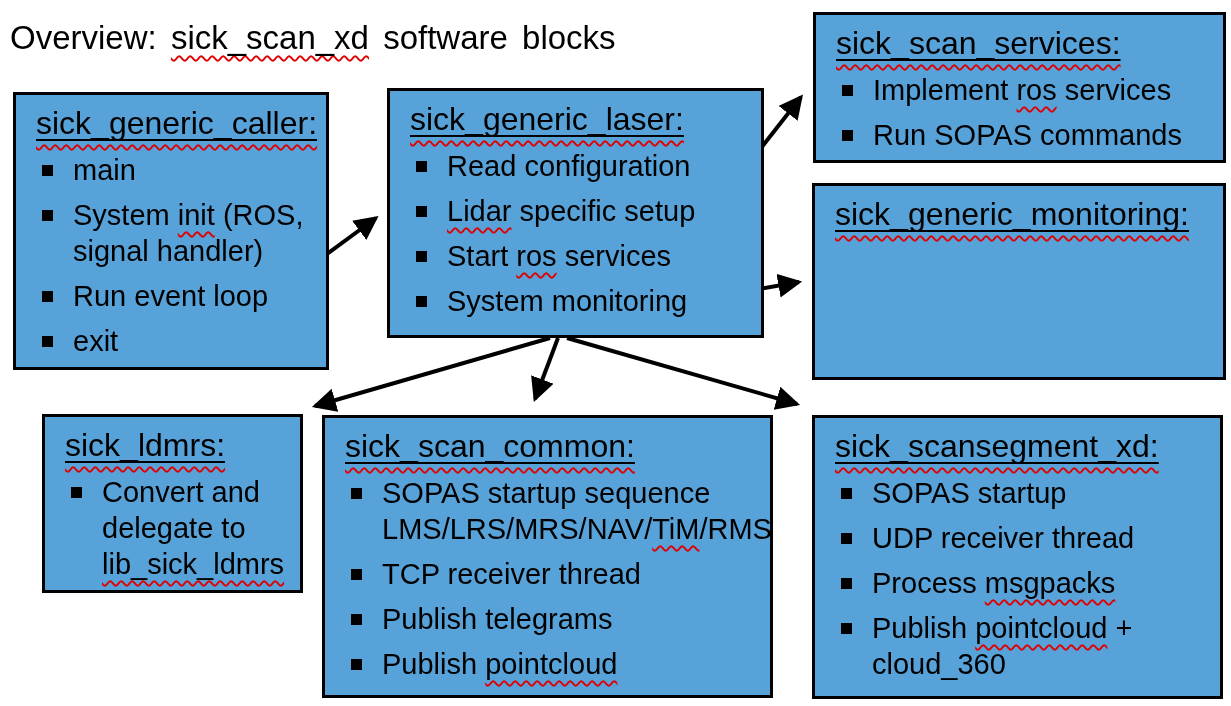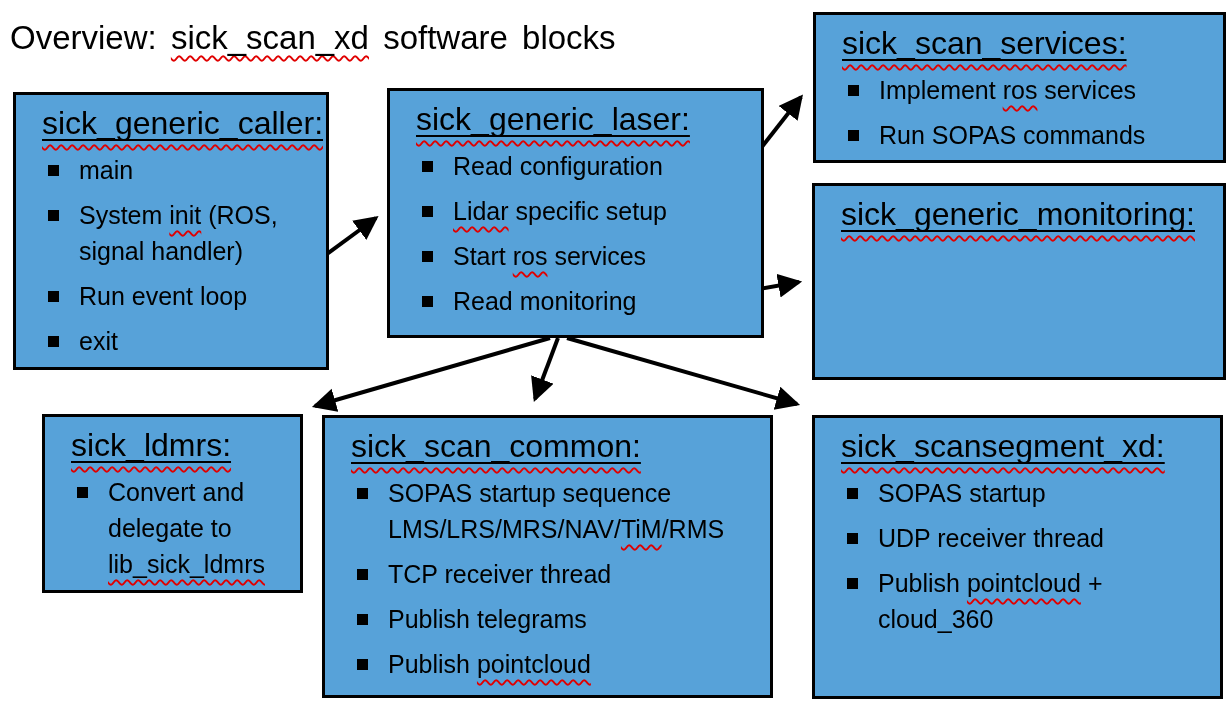--- a/index.html
+++ b/index.html
@@ -21,41 +21,41 @@
   .canvas{position:relative;width:1231px;height:706px;background:var(--background,#fff);}
   .page-title{
     position:absolute;left:10px;top:16px;
     font-size:33px;line-height:44px;word-spacing:5px;white-space:nowrap;
   }
   .arrows{position:absolute;left:0;top:0;width:1231px;height:706px;pointer-events:none;}
   .block{
     position:absolute;
     background:var(--box-fill,#57A2D9);
     border:3px solid var(--box-border,#000);
-    padding:8px 26px;
+    padding:8px 20px;
     color:var(--text-color,#000);
   }
   .block-title{
     font-size:32px;line-height:40px;margin-bottom:6px;white-space:nowrap;
     text-decoration:underline;
     text-decoration-color:var(--text-color,#000);
     text-decoration-thickness:2px;
     text-underline-offset:5px;
     text-decoration-skip-ink:none;
   }
   .block-title .squig{
     text-decoration:underline wavy var(--spellcheck-color,#E00000);
     text-decoration-thickness:1.5px;
     text-underline-offset:10px;
     text-decoration-skip-ink:none;
   }
   ul.items{list-style:none;margin:0;padding:0 0 0 6px;}
   ul.items li{
     display:flex;align-items:flex-start;
-    font-size:25px;line-height:36px;margin-top:9px;
+    font-size:29px;line-height:36px;margin-top:9px;
   }
   .sq-bullet{
     width:11px;height:11px;background:var(--text-color,#000);
     flex:none;margin:13px 20px 0 0;
   }
   .li-text{white-space:nowrap;}
   .wavy{
     text-decoration:underline wavy var(--spellcheck-color,#E00000);
     text-decoration-thickness:1.5px;
     text-underline-offset:6px;
@@ -115,21 +115,21 @@
       <li>
           <span class="sq-bullet"></span>
           <span class="li-text"><span class="wavy">Lidar</span><span> specific setup</span></span>
         </li>
       <li>
           <span class="sq-bullet"></span>
           <span class="li-text"><span>Start </span><span class="wavy">ros</span><span> services</span></span>
         </li>
       <li>
           <span class="sq-bullet"></span>
-          <span class="li-text"><span>Read monitoring</span></span>
+          <span class="li-text"><span>System monitoring</span></span>
         </li>
     </ul>
   </div>
 
   <div class="block" style="left:813px;top:12px;width:413px;height:151px;">
     <div class="block-title"><span class="squig">sick_scan_services:</span></div>
     <ul class="items">
       <li>
           <span class="sq-bullet"></span>
           <span class="li-text"><span>Implement </span><span class="wavy">ros</span><span> services</span></span>
@@ -183,18 +183,22 @@
       <li>
           <span class="sq-bullet"></span>
           <span class="li-text"><span>SOPAS startup</span></span>
         </li>
       <li>
           <span class="sq-bullet"></span>
           <span class="li-text"><span>UDP receiver thread</span></span>
         </li>
       <li>
           <span class="sq-bullet"></span>
+          <span class="li-text"><span>Process </span><span class="wavy">msgpacks</span></span>
+        </li>
+      <li>
+          <span class="sq-bullet"></span>
           <span class="li-text"><span>Publish </span><span class="wavy">pointcloud</span><span> +</span><br><span>cloud_360</span></span>
         </li>
     </ul>
   </div>
 
 </div>
 
 </body></html>

